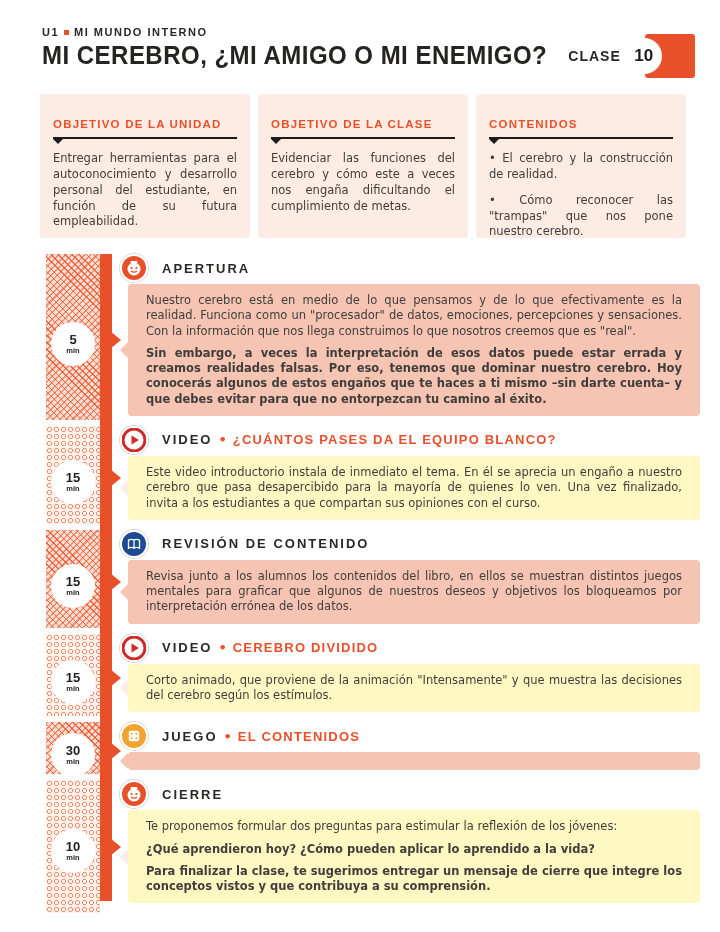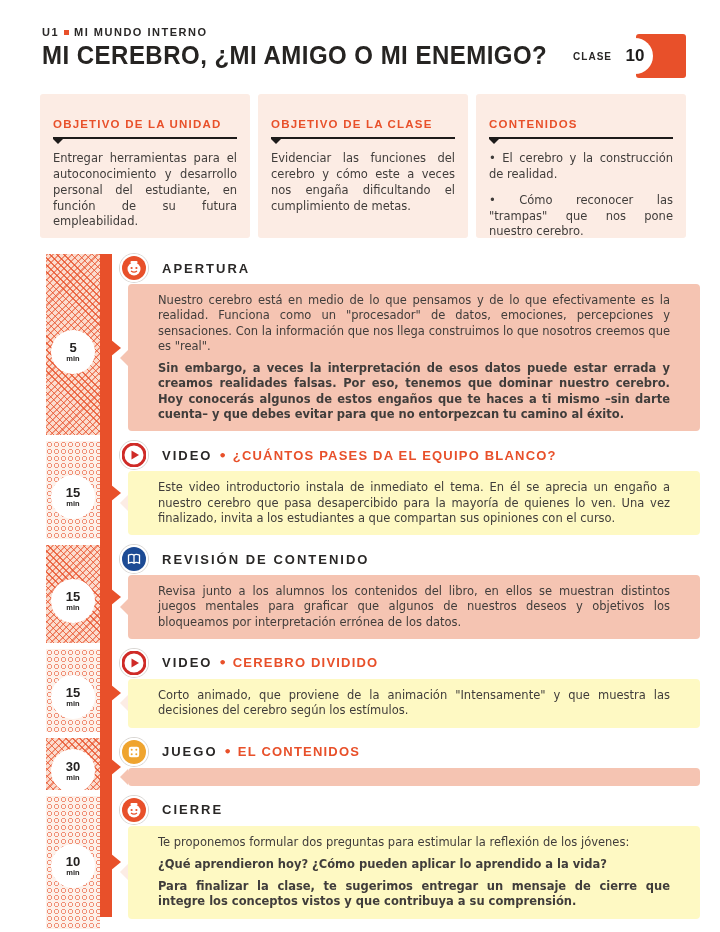--- a/index.html
+++ b/index.html
@@ -10,21 +10,21 @@
   
   .header { padding:26px 34px 0 42px; display:flex; align-items:flex-start; }
   .header-left { flex:1; }
   .eyebrow { display:flex; align-items:center; gap:5px; font-family:"Liberation Sans",sans-serif;
              font-size:11px; font-weight:bold; letter-spacing:1.5px; color:#2a2827; }
   .eyebrow .sq { width:5px; height:5px; background:#e8502a; display:inline-block; }
   .doc-title { font-family:"Liberation Sans",sans-serif; font-weight:bold; font-size:25px;
                letter-spacing:0.5px; color:#262422; margin-top:3px; transform:scaleX(.96);
                transform-origin:left; white-space:nowrap; }
   .clase { display:flex; align-items:center; margin-top:8px; }
-  .clase-label { font-family:"Liberation Sans",sans-serif; font-size:10px; font-weight:bold;
+  .clase-label { font-family:"Liberation Sans",sans-serif; font-size:14px; font-weight:bold;
                  letter-spacing:1px; color:#2a2827; margin-right:24px; }
   .clase-badge { position:relative; width:50px; height:44px; background:#e8502a; border-radius:3px; }
   .clase-circle { position:absolute; left:-19px; top:4px; width:36px; height:36px; background:#fff;
                   border-radius:50%; display:flex; align-items:center; justify-content:center;
                   font-family:"Liberation Sans",sans-serif; font-weight:bold; font-size:17px; color:#1e1c1b; }
 
   
   .info-row { display:flex; gap:8px; margin:16px 34px 0 40px; }
   .info-box { flex:1; background:#fcece4; border-radius:3px; padding:24px 13px; height:144px; }
   .info-head { font-family:"Liberation Sans",sans-serif; font-size:11.5px; font-weight:bold;
@@ -64,21 +64,21 @@
   .content { flex:1; margin-left:16px; padding-bottom:10px; }
   .sec-head { display:flex; align-items:center; height:28px; margin-bottom:2px; }
   .icon-wrap { width:28px; height:28px; border-radius:50%; border:2px solid #fff;
                box-shadow:0 0 0 1px #d9d6d3; flex:none; margin-left:-8px; }
   .icon-wrap svg { display:block; width:24px; height:24px; }
   .sec-title { font-family:"Liberation Sans",sans-serif; font-size:13px; font-weight:bold;
                letter-spacing:2px; color:#2a2827; margin-left:14px; }
   .sec-sep { color:#e8502a; font-size:13px; font-weight:bold; margin:0 6px; }
   .sec-sub { font-family:"Liberation Sans",sans-serif; font-size:13px; font-weight:bold;
              letter-spacing:1.2px; color:#e8502a;text-align:right; }
-  .sec-box { position:relative; border-radius:4px; padding:9px 30px; }
+  .sec-box { position:relative; border-radius:4px; padding:9px 18px; }
   .sec-box.tint-dark { background:#f5c4b2; }
   .sec-box.tint-light { background:#fef9c3; }
   .sec-box .notch { position:absolute; left:-8px; top:calc(50% - 8px); width:0; height:0;
                     border:8px solid transparent; border-left-width:0; }
   .sec-box.tint-dark .notch { border-right:8px solid #f5c4b2; }
   .sec-box.tint-light .notch { border-right:8px solid #fcece4; }
   .sec-box p { font-size:11.5px; line-height:1.33; text-align:justify; color:#403d3b; }
   .sec-box p + p { margin-top:7px;font-weight:bold; }
 </style>
 </head>

